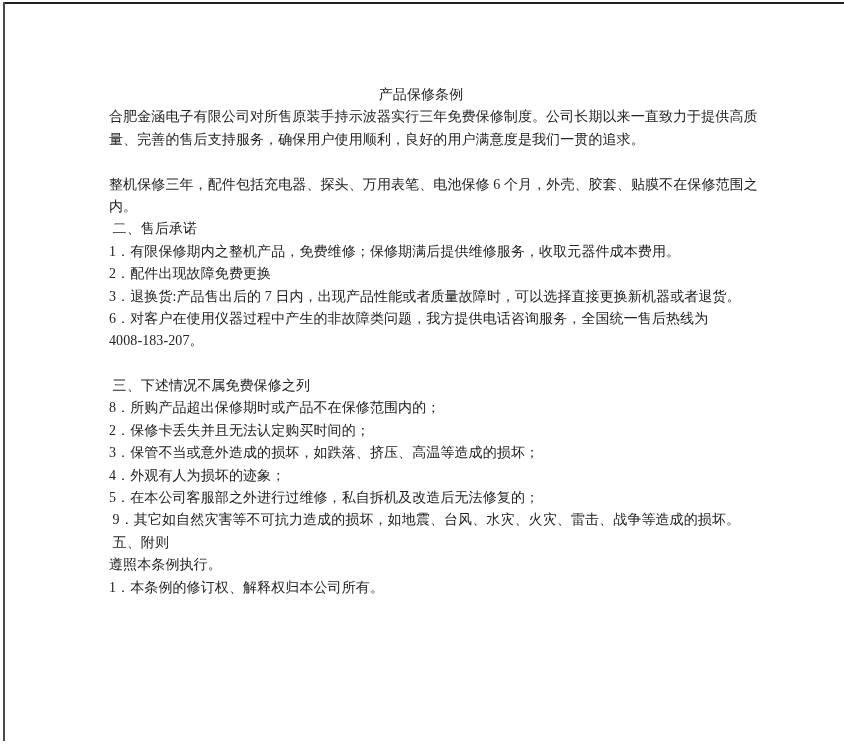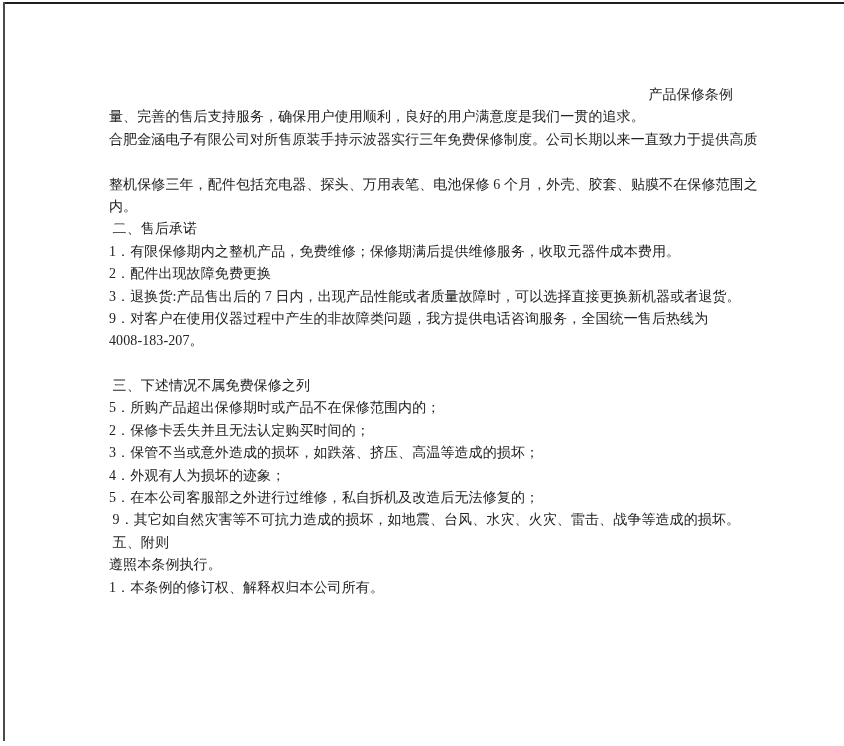--- a/index.html
+++ b/index.html
@@ -38,49 +38,49 @@
     color: #222222;
     font-size: 14px;
     line-height: 22.4px;
   }
   .line {
     white-space: pre;
     height: 22.4px;
     letter-spacing: 0.1px;
   }
   .line.title {
-    text-align: right;
+    text-align: center;
   }
   .line.blank {
     
   }
 </style>
 </head>
 <body>
 
 <div class="page-border-top"></div>
 <div class="page-border-left"></div>
 
 <div class="doc-content">
   <div class="line title">产品保修条例</div>
   <div>
+      <div class="line body">合肥金涵电子有限公司对所售原装手持示波器实行三年免费保修制度。公司长期以来一直致力于提供高质</div>
       <div class="line body">量、完善的售后支持服务，确保用户使用顺利，良好的用户满意度是我们一贯的追求。</div>
-      <div class="line body">合肥金涵电子有限公司对所售原装手持示波器实行三年免费保修制度。公司长期以来一直致力于提供高质</div>
       <div class="line blank">&nbsp;</div>
       <div class="line body">整机保修三年，配件包括充电器、探头、万用表笔、电池保修 6 个月，外壳、胶套、贴膜不在保修范围之</div>
       <div class="line body">内。</div>
       <div class="line body"> 二、售后承诺</div>
       <div class="line body">1．有限保修期内之整机产品，免费维修；保修期满后提供维修服务，收取元器件成本费用。</div>
       <div class="line body">2．配件出现故障免费更换</div>
       <div class="line body">3．退换货:产品售出后的 7 日内，出现产品性能或者质量故障时，可以选择直接更换新机器或者退货。</div>
-      <div class="line body">9．对客户在使用仪器过程中产生的非故障类问题，我方提供电话咨询服务，全国统一售后热线为</div>
+      <div class="line body">6．对客户在使用仪器过程中产生的非故障类问题，我方提供电话咨询服务，全国统一售后热线为</div>
       <div class="line body">4008-183-207。</div>
       <div class="line blank">&nbsp;</div>
       <div class="line body"> 三、下述情况不属免费保修之列</div>
-      <div class="line body">5．所购产品超出保修期时或产品不在保修范围内的；</div>
+      <div class="line body">8．所购产品超出保修期时或产品不在保修范围内的；</div>
       <div class="line body">2．保修卡丢失并且无法认定购买时间的；</div>
       <div class="line body">3．保管不当或意外造成的损坏，如跌落、挤压、高温等造成的损坏；</div>
       <div class="line body">4．外观有人为损坏的迹象；</div>
       <div class="line body">5．在本公司客服部之外进行过维修，私自拆机及改造后无法修复的；</div>
       <div class="line body"> 9．其它如自然灾害等不可抗力造成的损坏，如地震、台风、水灾、火灾、雷击、战争等造成的损坏。</div>
       <div class="line body"> 五、附则</div>
       <div class="line body">遵照本条例执行。</div>
       <div class="line body">1．本条例的修订权、解释权归本公司所有。</div>
     </div>
 </div>

